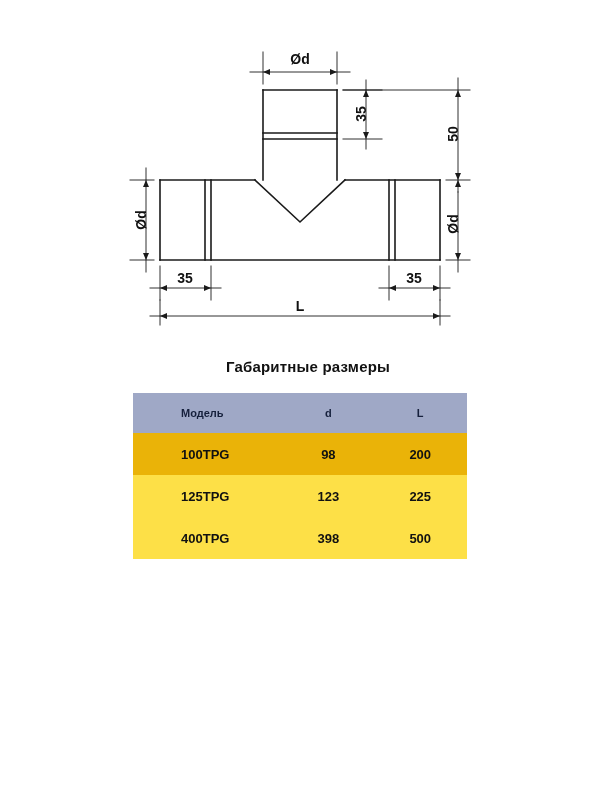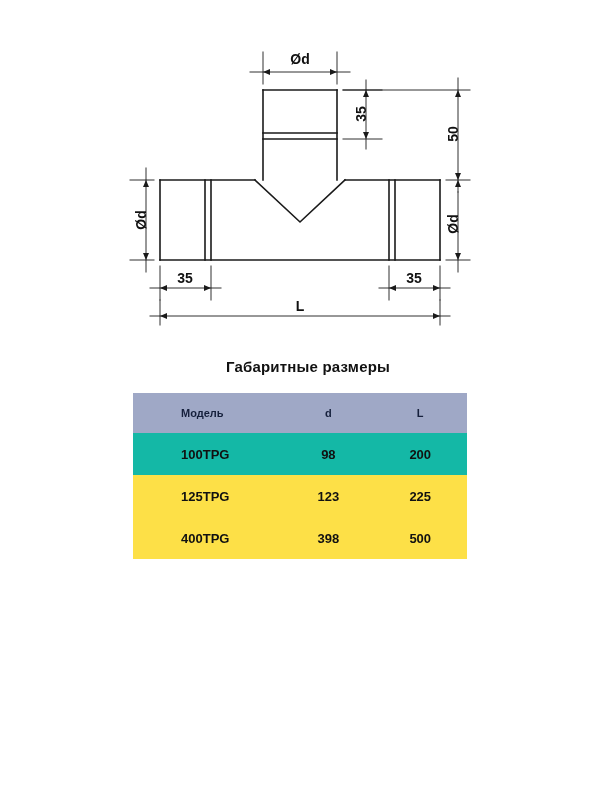--- a/index.html
+++ b/index.html
@@ -63,21 +63,21 @@
     font-weight: bold;
     text-align: center;
     color: #111111;
     border: none;
   }
   #dims-table td.td-model {
     text-align: left;
     padding-left: 48px;
   }
   #dims-table tr.row-odd td {
-    background: #14b8a6;
+    background: #eab308;
   }
   #dims-table tr.row-even td {
     background: #fde047;
   }
   .svg-label {
     font-family: "Liberation Sans", sans-serif;
     font-size: 14px;
     font-weight: bold;
     fill: #111111;
   }

